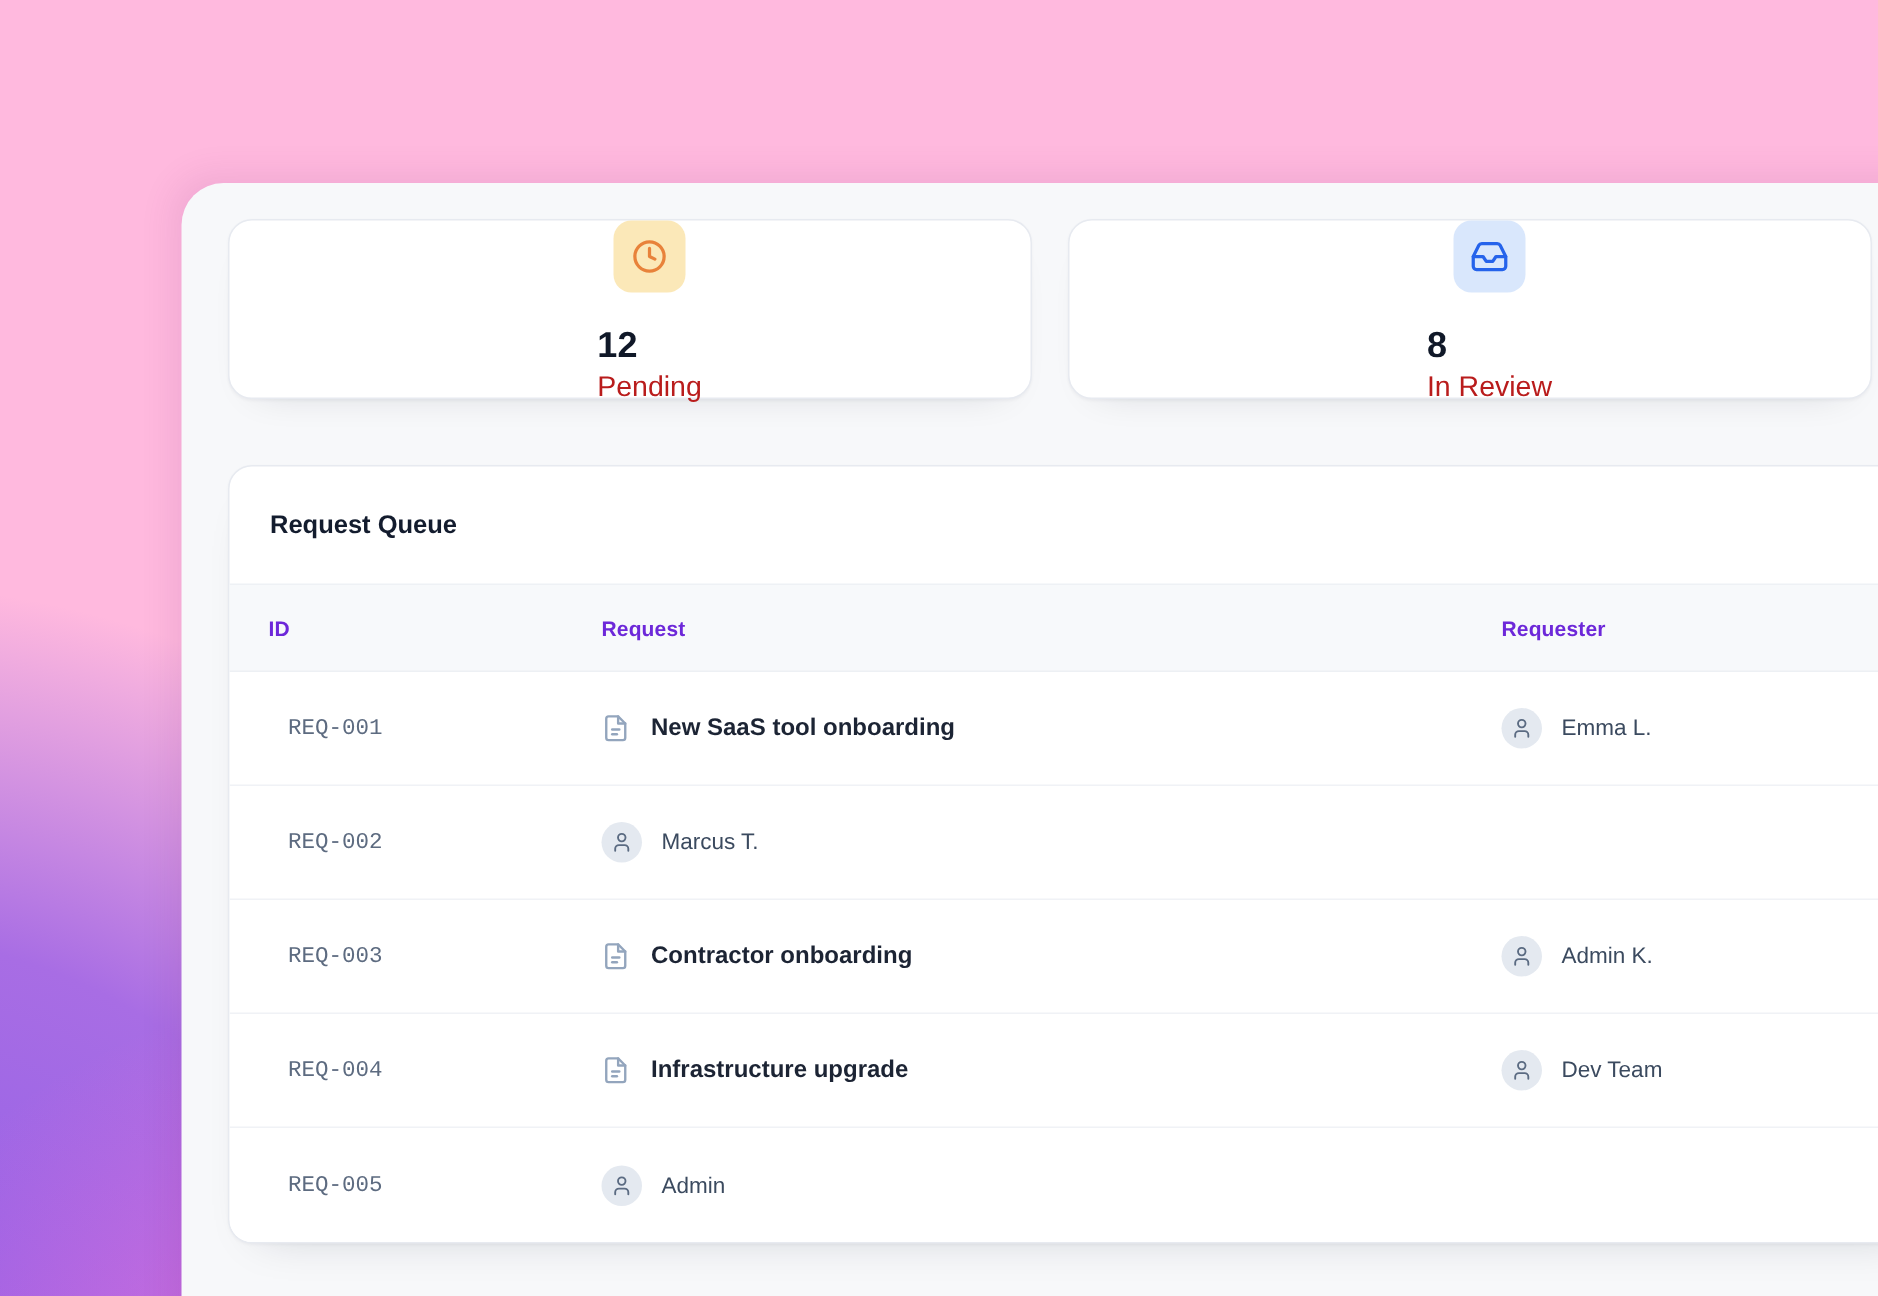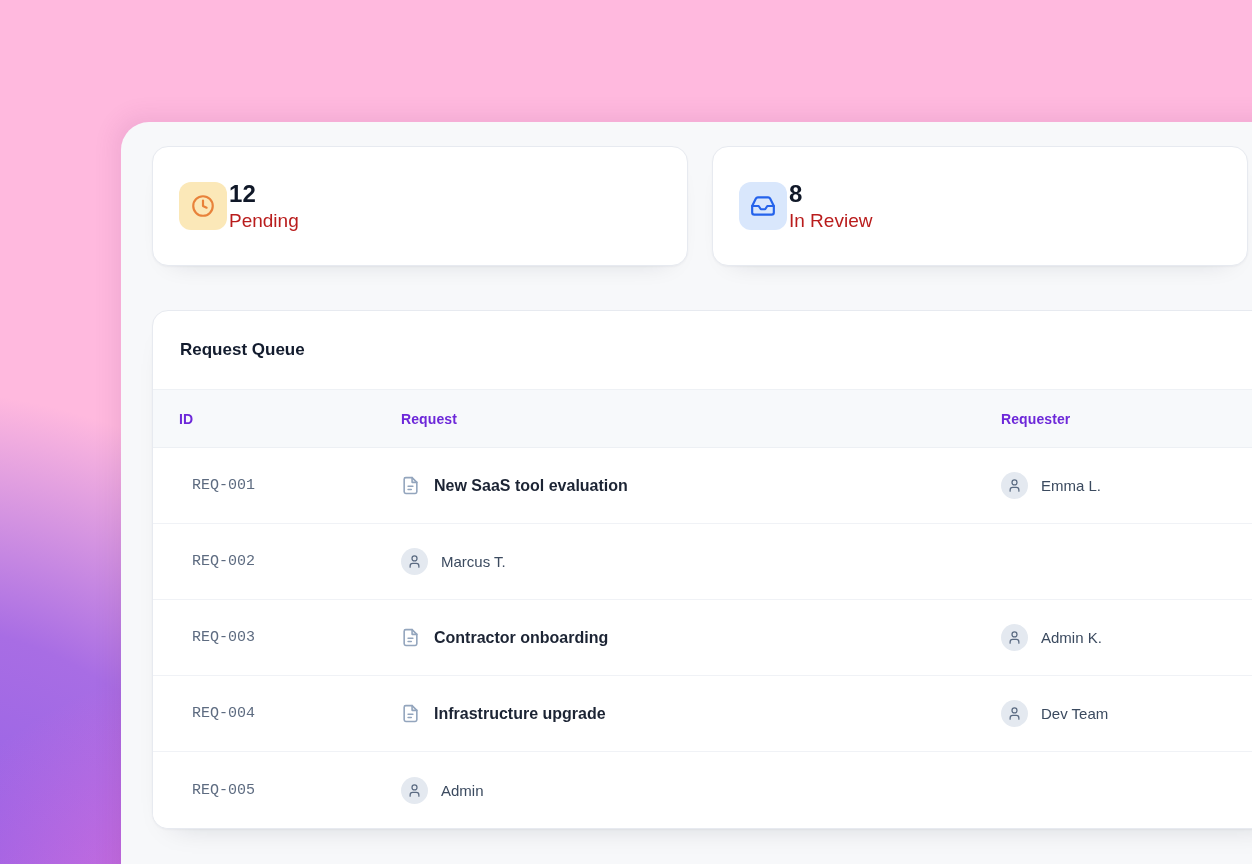--- a/index.html
+++ b/index.html
@@ -22,22 +22,23 @@
     box-shadow:-6px -6px 22px rgba(120,40,120,.10);
   }
 
   .stats-row { display:flex; gap:24px; }
   .stat-card {
     width:536px; height:120px;
     background:#ffffff;
     border:1px solid #e7eaf0;
     border-radius:16px;
     box-shadow:0 1px 2px rgba(15,23,42,.04), 0 12px 28px -20px rgba(15,23,42,.20);
-    display:flex; align-items:center; gap:2px;
+    display:flex; align-items:center; gap:22px;
     padding-left:26px;
+    flex-direction:column;
   }
   .stat-icon {
     width:48px; height:48px; border-radius:12px;
     display:flex; align-items:center; justify-content:center;
     flex:0 0 auto;
   }
   .stat-icon.amber { background:#fbe8b8; }
   .stat-icon.blue  { background:#d9e7fc; }
   .stat-num { font-size:24px; font-weight:bold; color:#101828; line-height:1.2; letter-spacing:.2px; }
   .stat-label { font-size:19px; color:#b91c1c; margin-top:2px; }
@@ -138,21 +139,21 @@
       <div class="cell-id">REQ-001</div>
       <div class="cell-request">
         <span class="doc-icon">
           <svg width="19" height="19" viewBox="0 0 24 24" fill="none" stroke="#93a5bd" stroke-width="2" stroke-linecap="round" stroke-linejoin="round">
               <path d="M14 2H6a2 2 0 0 0-2 2v16a2 2 0 0 0 2 2h12a2 2 0 0 0 2-2V8z"></path>
               <polyline points="14 2 14 8 20 8"></polyline>
               <line x1="9" y1="13" x2="15" y2="13"></line>
               <line x1="9" y1="17" x2="13" y2="17"></line>
             </svg>
         </span>
-        <span>New SaaS tool evaluation</span>
+        <span>New SaaS tool onboarding</span>
       </div>
       <div class="cell-requester">
         <span class="avatar">
           <svg width="15" height="15" viewBox="0 0 24 24" fill="none" stroke="#5b6b82" stroke-width="2" stroke-linecap="round" stroke-linejoin="round">
               <path d="M19 21v-2a4 4 0 0 0-4-4H9a4 4 0 0 0-4 4v2"></path>
               <circle cx="12" cy="7" r="4"></circle>
             </svg>
         </span>
         <span>Emma L.</span>
       </div>

